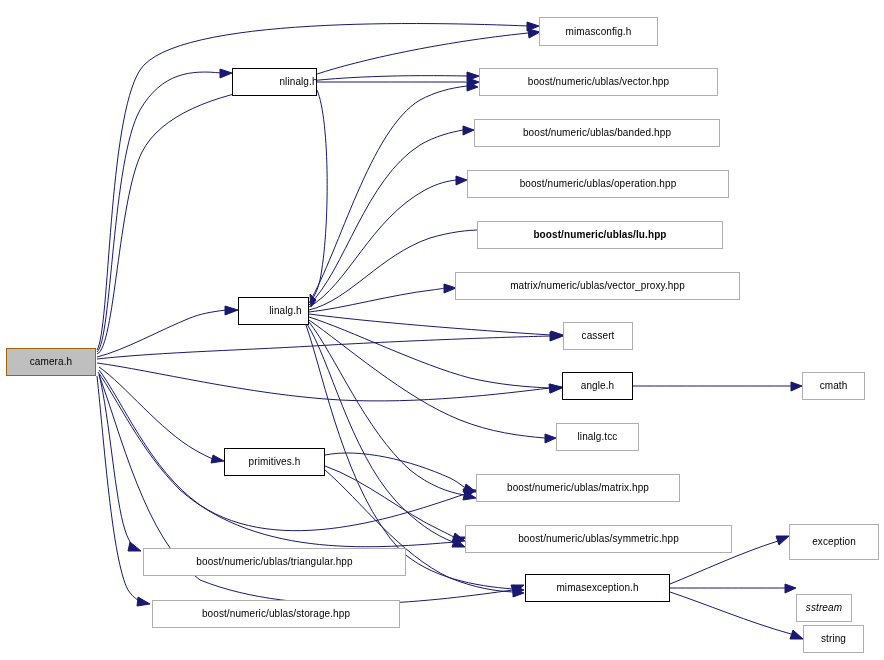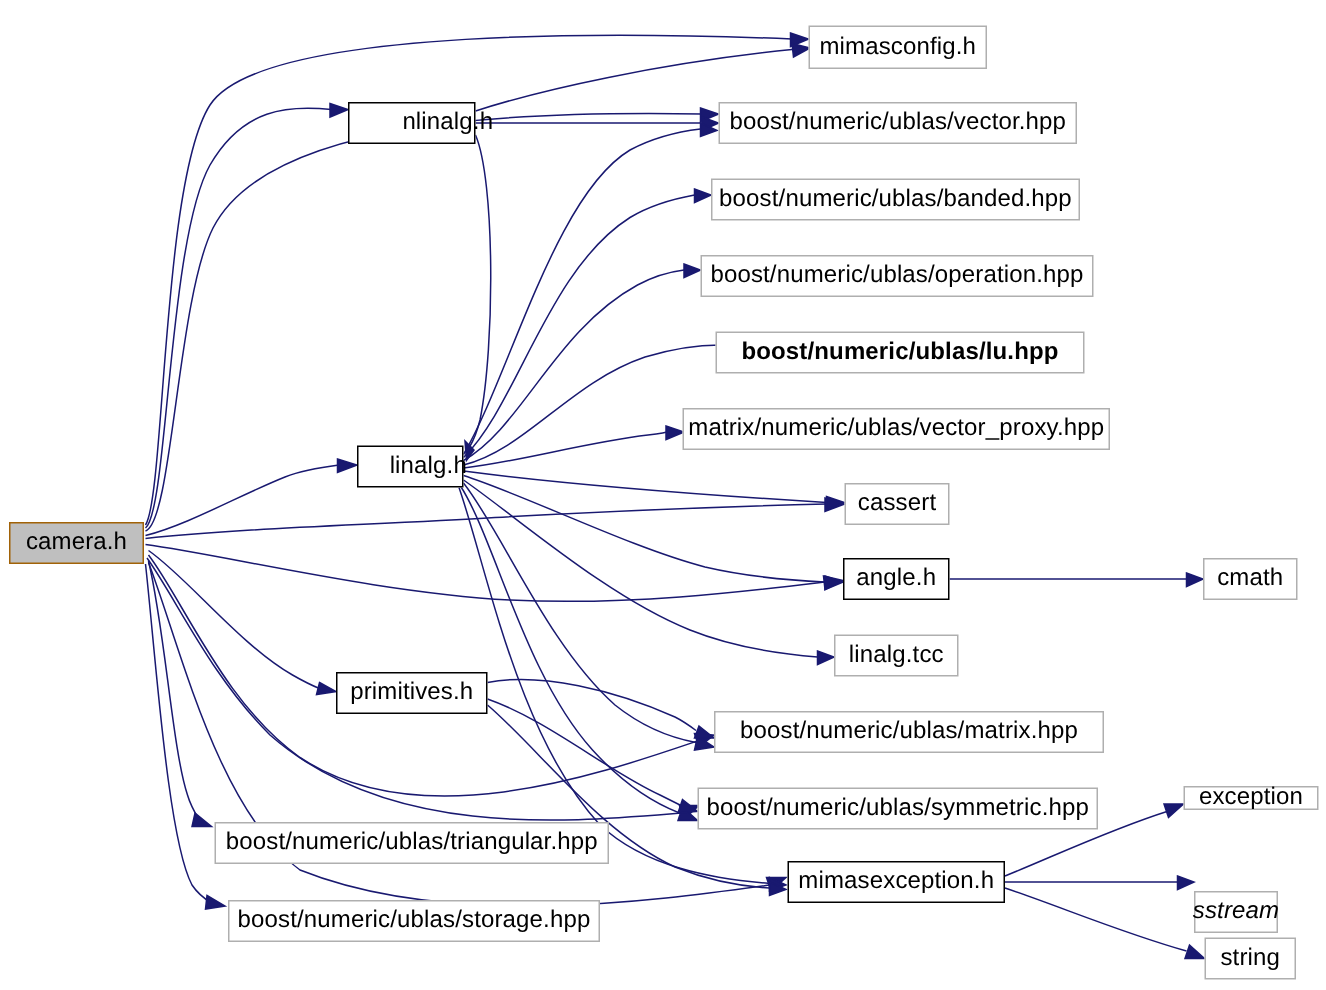--- a/index.html
+++ b/index.html
@@ -35,21 +35,21 @@
   }
   .gnode {
     position: absolute;
     box-sizing: border-box;
     display: flex;
     align-items: center;
     justify-content: center;
     background: #ffffff;
     border: 1px solid #afafaf;
     color: #000000;
-    font-size: 16px;
+    font-size: 10px;
     line-height: 1;
     white-space: nowrap;
     letter-spacing: 0.1px;
   }
   .gnode.strong {
     border: 1px solid #000000;
   }
   .gnode.root {
     background: #bfbfbf;
     border: 1px solid #a16207;
@@ -229,39 +229,39 @@
       </div>
       <div class="gnode" style="left: 563px; top: 322px; width: 70px; height: 28px;">
         <span class="gnode-label">cassert</span>
       </div>
       <div class="gnode strong" style="left: 562px; top: 372px; width: 71px; height: 28px;">
         <span class="gnode-label">angle.h</span>
       </div>
       <div class="gnode" style="left: 556px; top: 423px; width: 83px; height: 28px; text-align: center;">
         <span class="gnode-label">linalg.tcc</span>
       </div>
-      <div class="gnode" style="left: 476px; top: 474px; width: 260px; height: 28px;">
+      <div class="gnode" style="left: 476px; top: 474px; width: 204px; height: 28px;">
         <span class="gnode-label">boost/numeric/ublas/matrix.hpp</span>
       </div>
       <div class="gnode" style="left: 465px; top: 525px; width: 267px; height: 28px;">
         <span class="gnode-label">boost/numeric/ublas/symmetric.hpp</span>
       </div>
       <div class="gnode strong" style="left: 525px; top: 574px; width: 145px; height: 28px;">
         <span class="gnode-label">mimasexception.h</span>
       </div>
       <div class="gnode" style="left: 143px; top: 548px; width: 263px; height: 28px;">
         <span class="gnode-label">boost/numeric/ublas/triangular.hpp</span>
       </div>
       <div class="gnode" style="left: 152px; top: 600px; width: 248px; height: 28px;">
         <span class="gnode-label">boost/numeric/ublas/storage.hpp</span>
       </div>
       <div class="gnode" style="left: 802px; top: 372px; width: 63px; height: 28px;">
         <span class="gnode-label">cmath</span>
       </div>
-      <div class="gnode" style="left: 789px; top: 524px; width: 90px; height: 16px;">
+      <div class="gnode" style="left: 789px; top: 524px; width: 90px; height: 36px;">
         <span class="gnode-label">exception</span>
       </div>
       <div class="gnode" style="left: 796px; top: 594px; width: 56px; height: 28px; font-style: italic;">
         <span class="gnode-label">sstream</span>
       </div>
       <div class="gnode" style="left: 803px; top: 625px; width: 61px; height: 28px;">
         <span class="gnode-label">string</span>
       </div>
     </div>
 </div>

